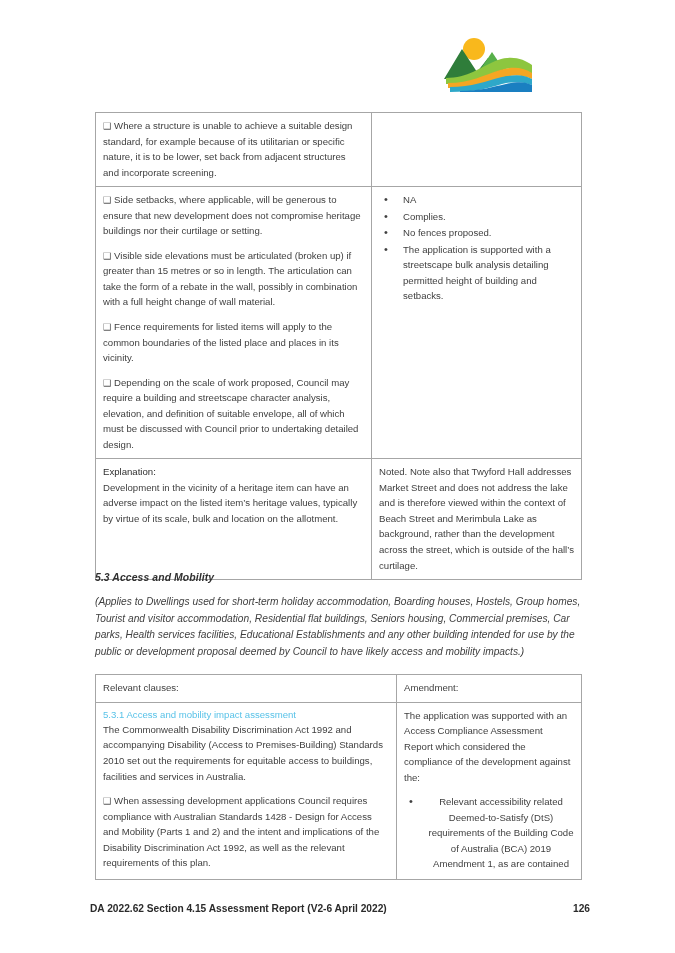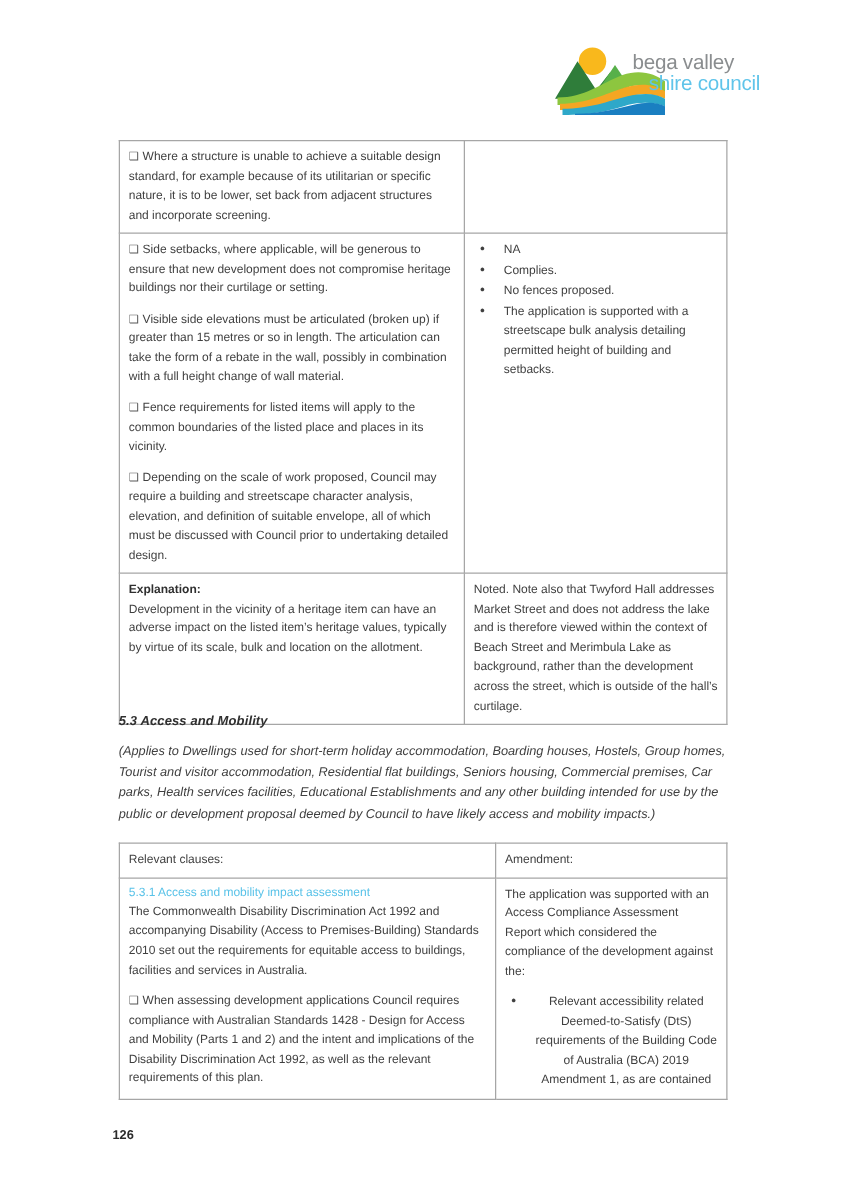--- a/index.html
+++ b/index.html
@@ -125,21 +125,21 @@
   .bullets li::before {
     content: "\2022";
     position: absolute;
     left: 5px;
     top: -1px;
     font-size: 11px;
     color: #3f3f3f;
   }
 
   .strong-label {
-    font-weight: bold;
+    font-weight: normal;
     color: #2f2f2f;
   }
 
   .clause-heading {
     color: #58c2e8;
     margin: 0 0 0 0;
     line-height: 1.5;
   }
 
   
@@ -186,24 +186,20 @@
   <div class="logo-block">
     <svg class="logo-mark" viewBox="0 0 88 58">
       <circle cx="30" cy="15" r="11" fill="#f9b81c"></circle>
       <path d="M0 45 L18 15 L33 38 L44 24 L58 45 Z" fill="#2f7d3a"></path>
       <path d="M30 45 L48 18 L66 45 Z" fill="#57b04a"></path>
       <path d="M2 44 C24 44 36 33 54 26 C68 21 80 25 88 31 L88 40 C78 35 66 32 54 37 C38 44 26 50 2 50 Z" fill="#8dc63f"></path>
       <path d="M4 49 C26 49 40 41 56 36 C70 32 80 34 88 39 L88 45 C79 41 69 40 57 44 C40 50 28 54 4 54 Z" fill="#f5a623"></path>
       <path d="M6 53 C28 53 42 47 58 43 C72 40 81 41 88 45 L88 51 C80 48 70 47 58 50 C42 55 30 58 6 58 Z" fill="#2ea8c9"></path>
       <path d="M16 57 C36 57 48 53 62 50 C74 47 82 48 88 51 L88 58 L16 58 Z" fill="#1a7fc1"></path>
     </svg>
-    <div class="logo-words">
-      <span class="logo-line1">bega valley</span>
-      <span class="logo-line2">shire council</span>
-    </div>
   </div>
 
   <table class="doc-table" id="table-heritage">
     <colgroup>
         <col class="c1">
         <col class="c2">
       </colgroup>
     <tbody>
       <tr>
         <td>
@@ -264,16 +260,17 @@
           <p class="cell-p tight">The application was supported with an Access Compliance Assessment Report which considered the compliance of the development against the:</p>
           <ul class="bullets" style="margin-top:9px;text-align:center;">
             <li>Relevant accessibility related Deemed-to-Satisfy (DtS) requirements of the Building Code of Australia (BCA) 2019 Amendment 1, as are contained</li>
           </ul>
         </td>
       </tr>
     </tbody>
   </table>
 
   <div class="footer">
+    <span>DA 2022.62 Section 4.15 Assessment Report (V2-6 April 2022)</span>
     <span>126</span>
   </div>
 
 </div>
 
 </body></html>

